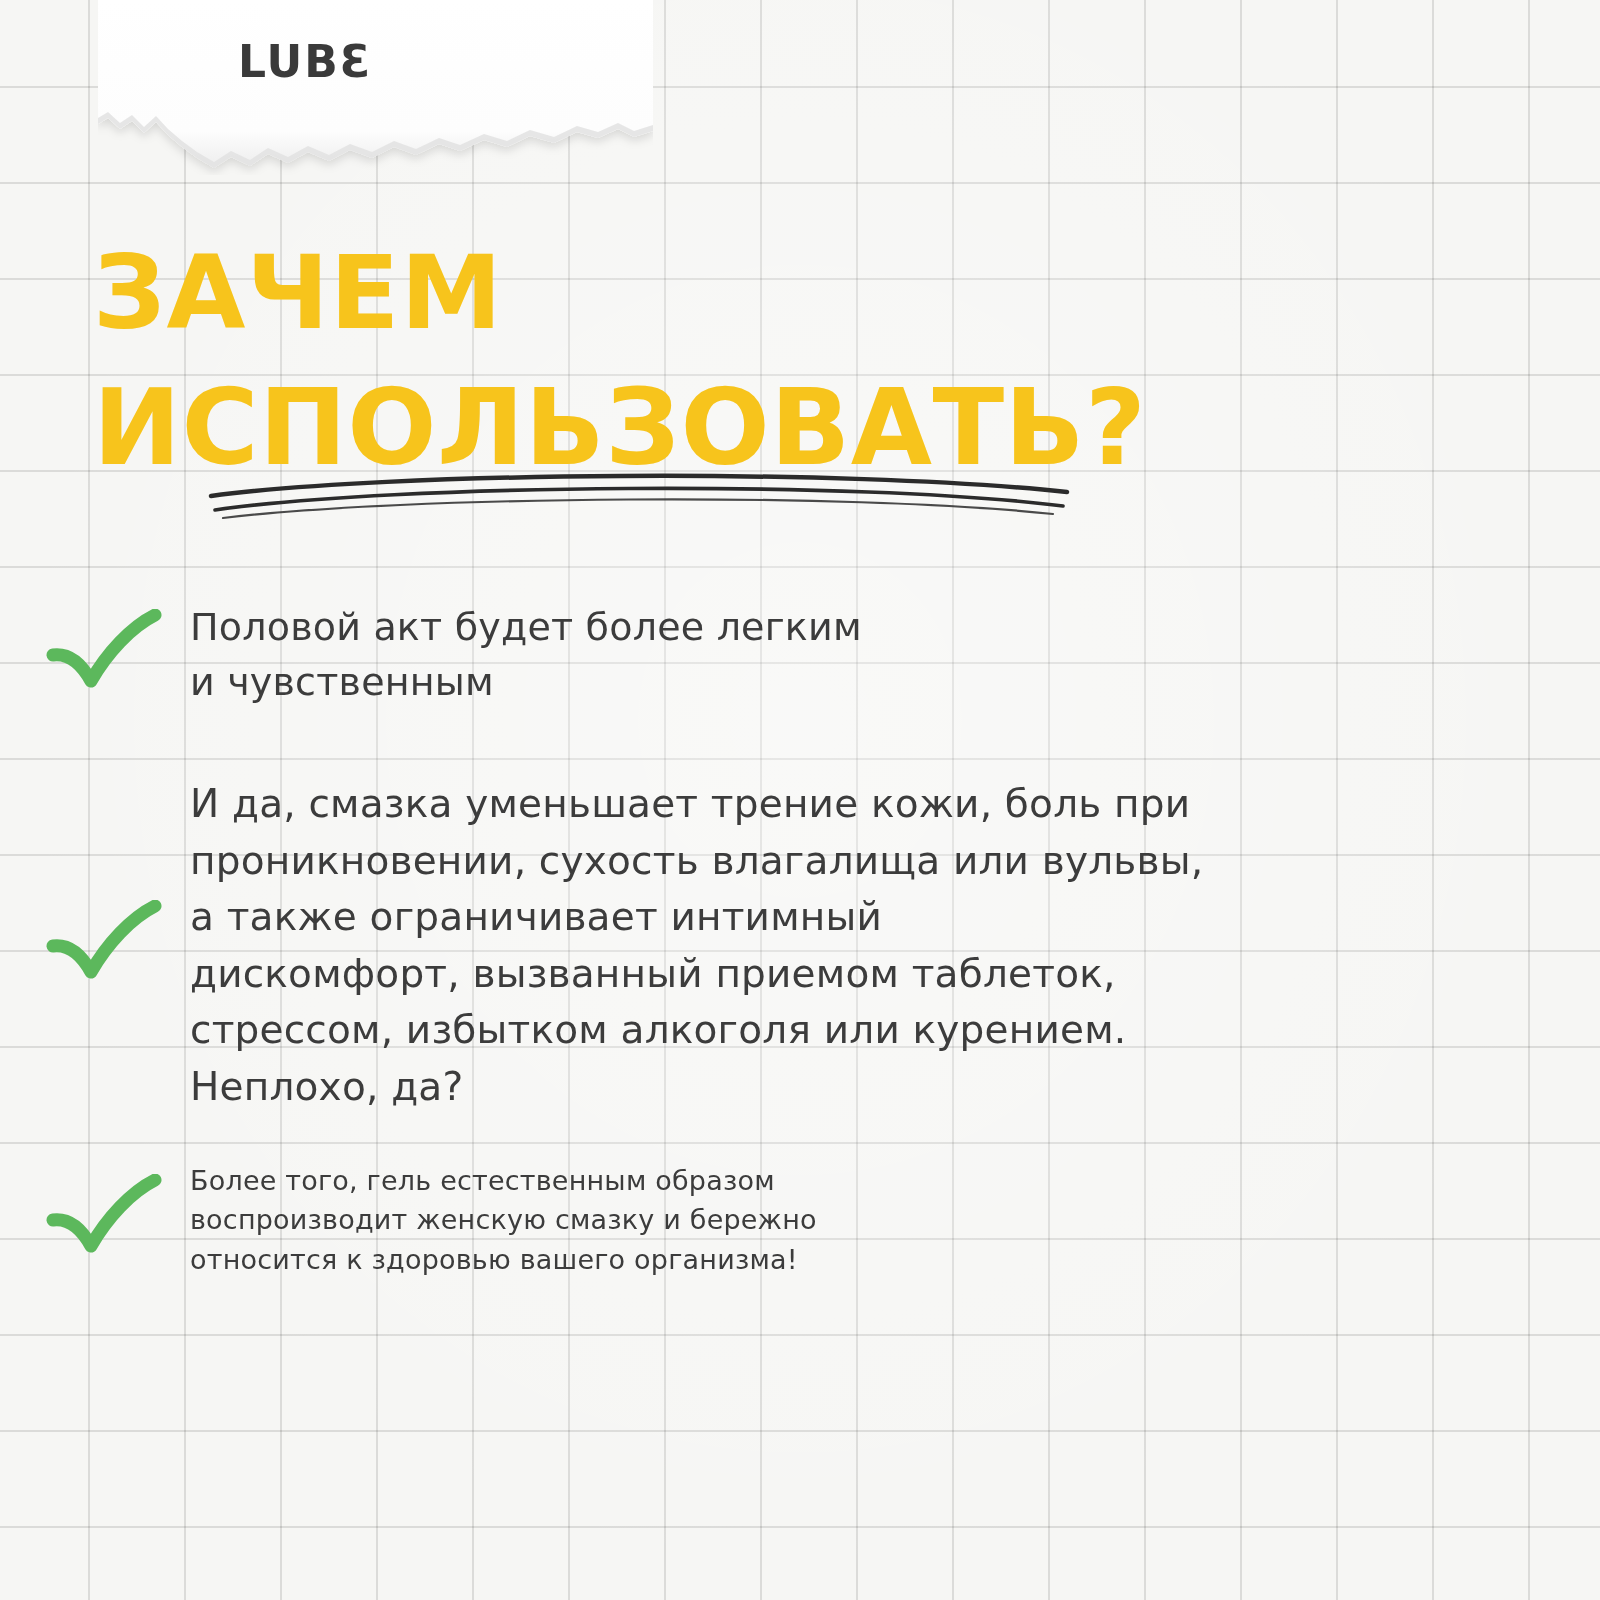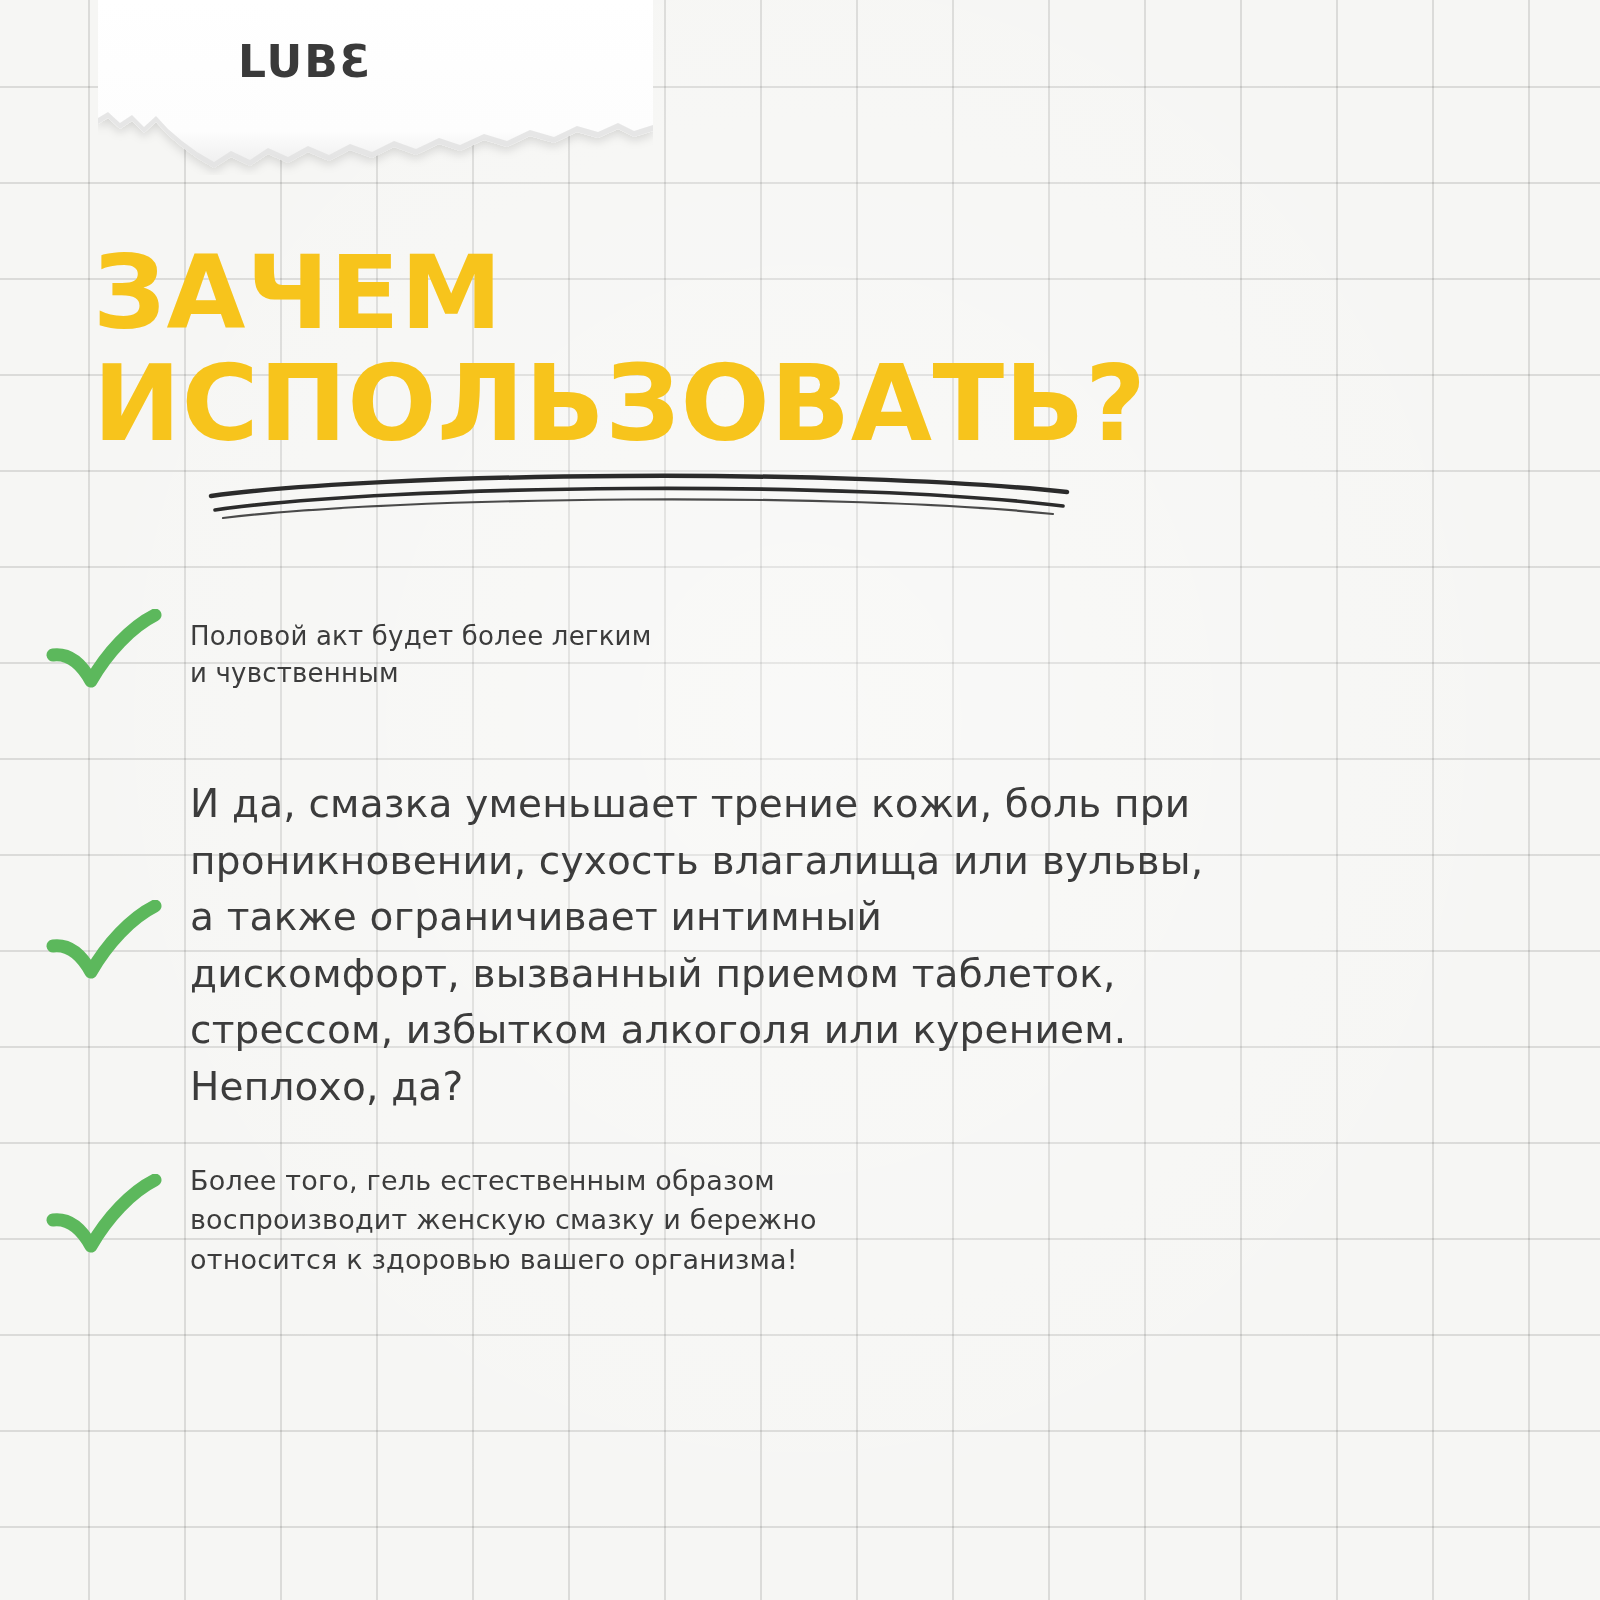--- a/index.html
+++ b/index.html
@@ -78,20 +78,21 @@
     color: #f7c41c;
     font-size: 102px;
     line-height: 1.08;
     letter-spacing: 1px;
     text-transform: uppercase;
     white-space: nowrap;
   }
   .heading .line2 {
     font-size: 105px;
     letter-spacing: 0.5px;
+    margin-top: 24px;
   }
 
   .underline-wrap {
     position: absolute;
     top: 466px;
     left: 205px;
     width: 870px;
     height: 60px;
     z-index: 4;
   }
@@ -115,21 +116,21 @@
     width: 128px;
     height: 110px;
     display: flex;
     align-items: center;
     justify-content: center;
   }
   .check svg { display: block; }
 
   .item-text {
     font-family: "DejaVu Sans", sans-serif;
-    font-size: 26px;
+    font-size: 38px;
     line-height: 1.44;
     color: #3c3c3c;
     font-weight: 500;
     letter-spacing: 0.2px;
     white-space: pre-line;
     padding-left: 22px;
   }
   .item-2 .item-text { font-size: 39px; line-height: 1.45; }
   .item-3 .item-text { font-size: 27px; line-height: 1.45; }
 

